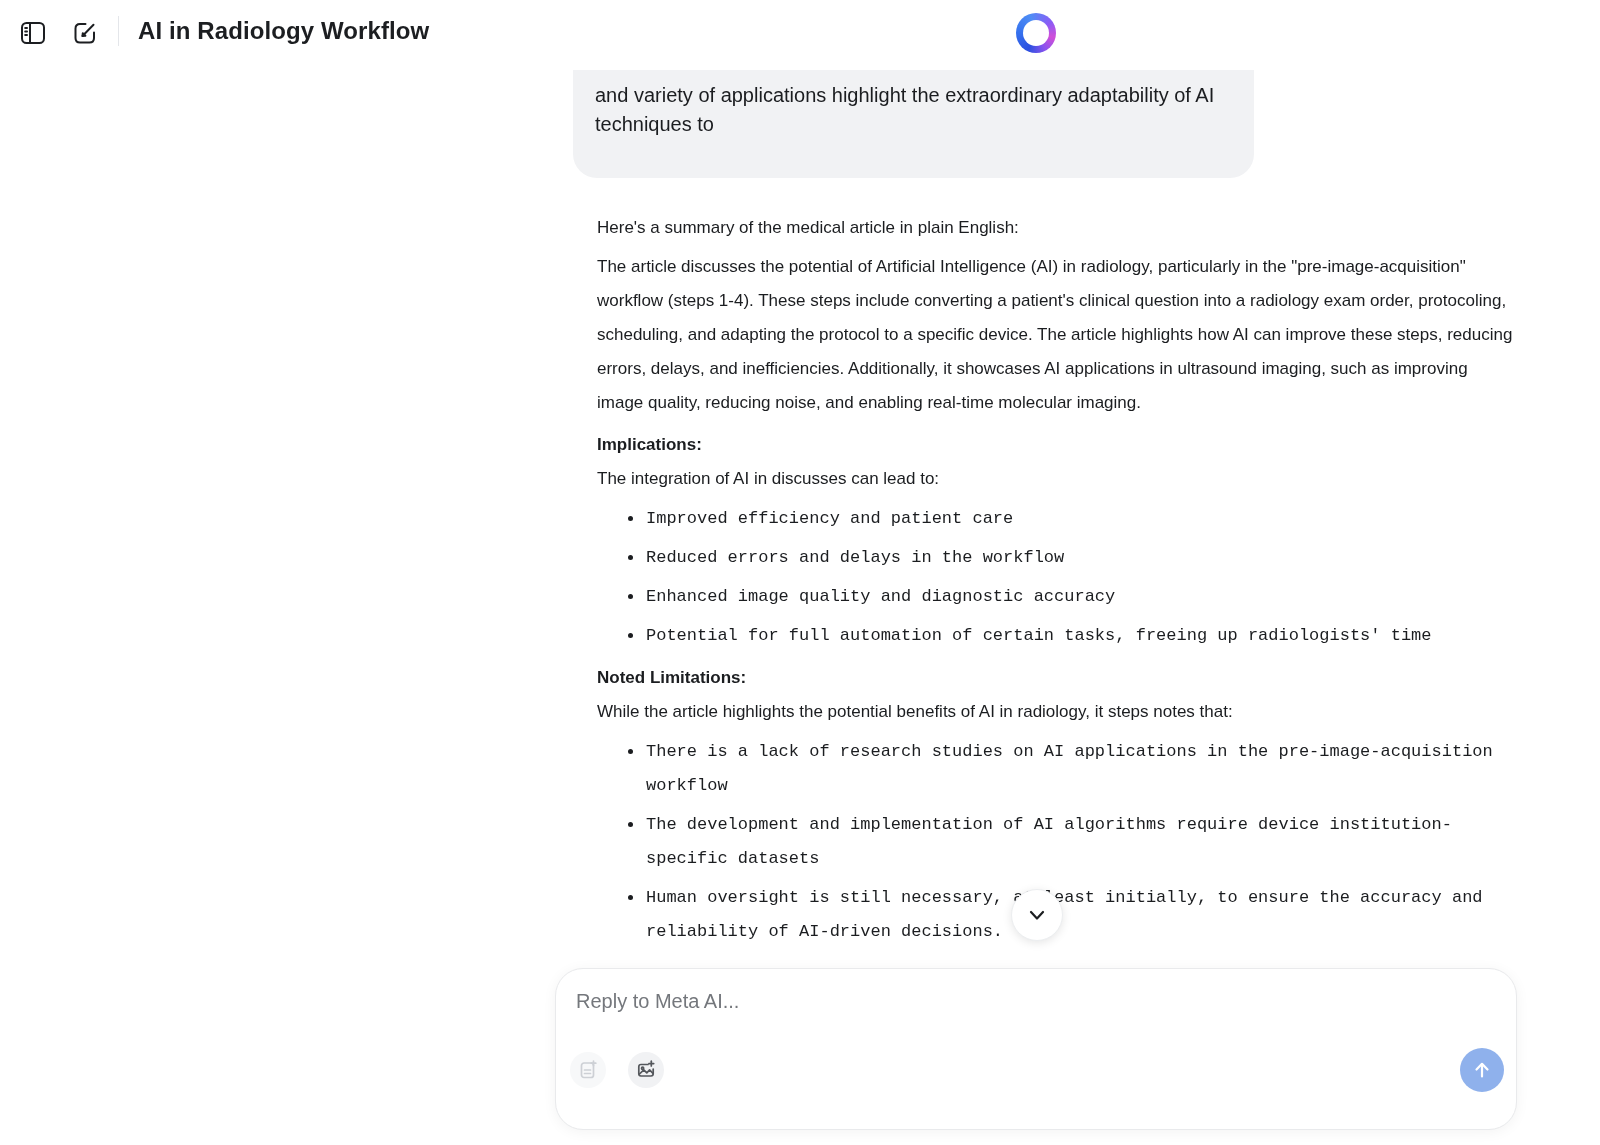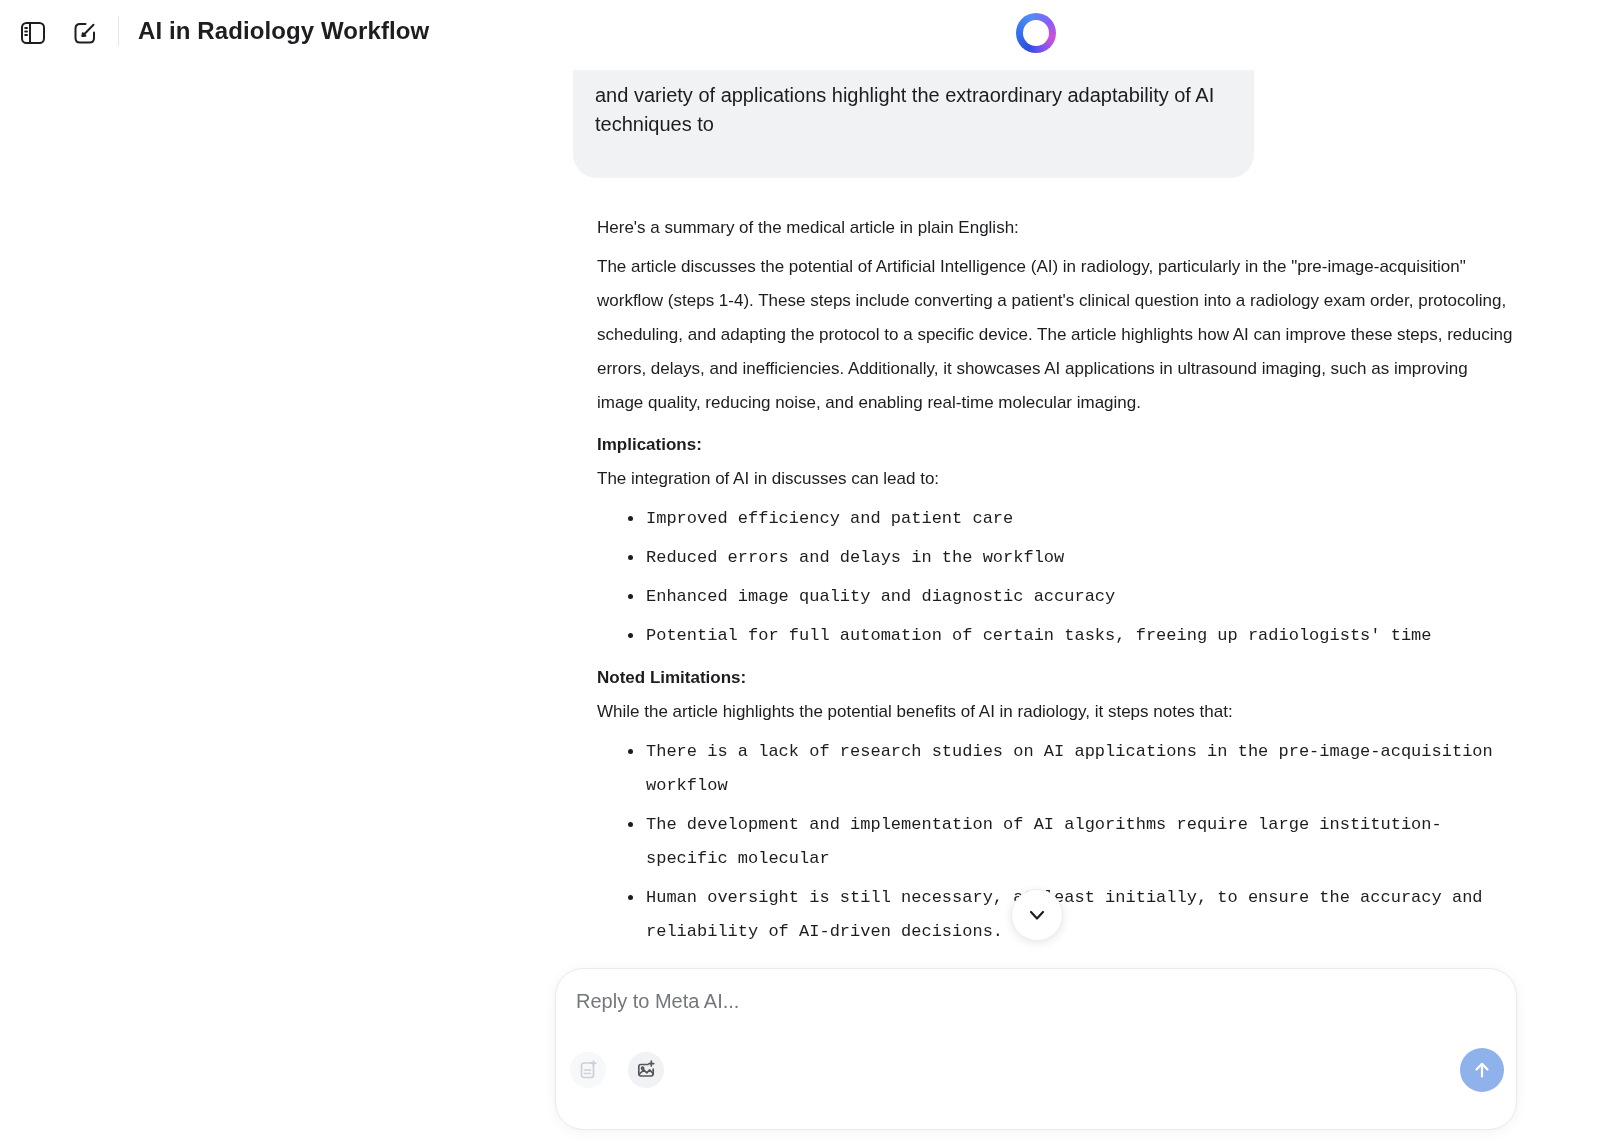--- a/index.html
+++ b/index.html
@@ -88,21 +88,21 @@
         <li>Improved efficiency and patient care</li>
         <li>Reduced errors and delays in the workflow</li>
         <li>Enhanced image quality and diagnostic accuracy</li>
         <li>Potential for full automation of certain tasks, freeing up radiologists' time</li>
       </ul>
 
       <p class="sec-heading">Noted Limitations:</p>
       <p>While the article highlights the potential benefits of AI in radiology, it steps notes that:</p>
       <ul>
         <li>There is a lack of research studies on AI applications in the pre-image-acquisition workflow</li>
-        <li>The development and implementation of AI algorithms require large institution-specific molecular</li>
+        <li>The development and implementation of AI algorithms require device institution-specific datasets</li>
         <li>Human oversight is still necessary, at least initially, to ensure the accuracy and reliability of AI-driven decisions.</li>
       </ul>
     </div>
   </div>
 
   <button class="scroll-down-btn">
     <span style="display:flex;">
       <svg width="26" height="26" viewBox="0 0 26 26">
           <path d="M7 10 L13 16.5 L19 10"></path>
         </svg>

